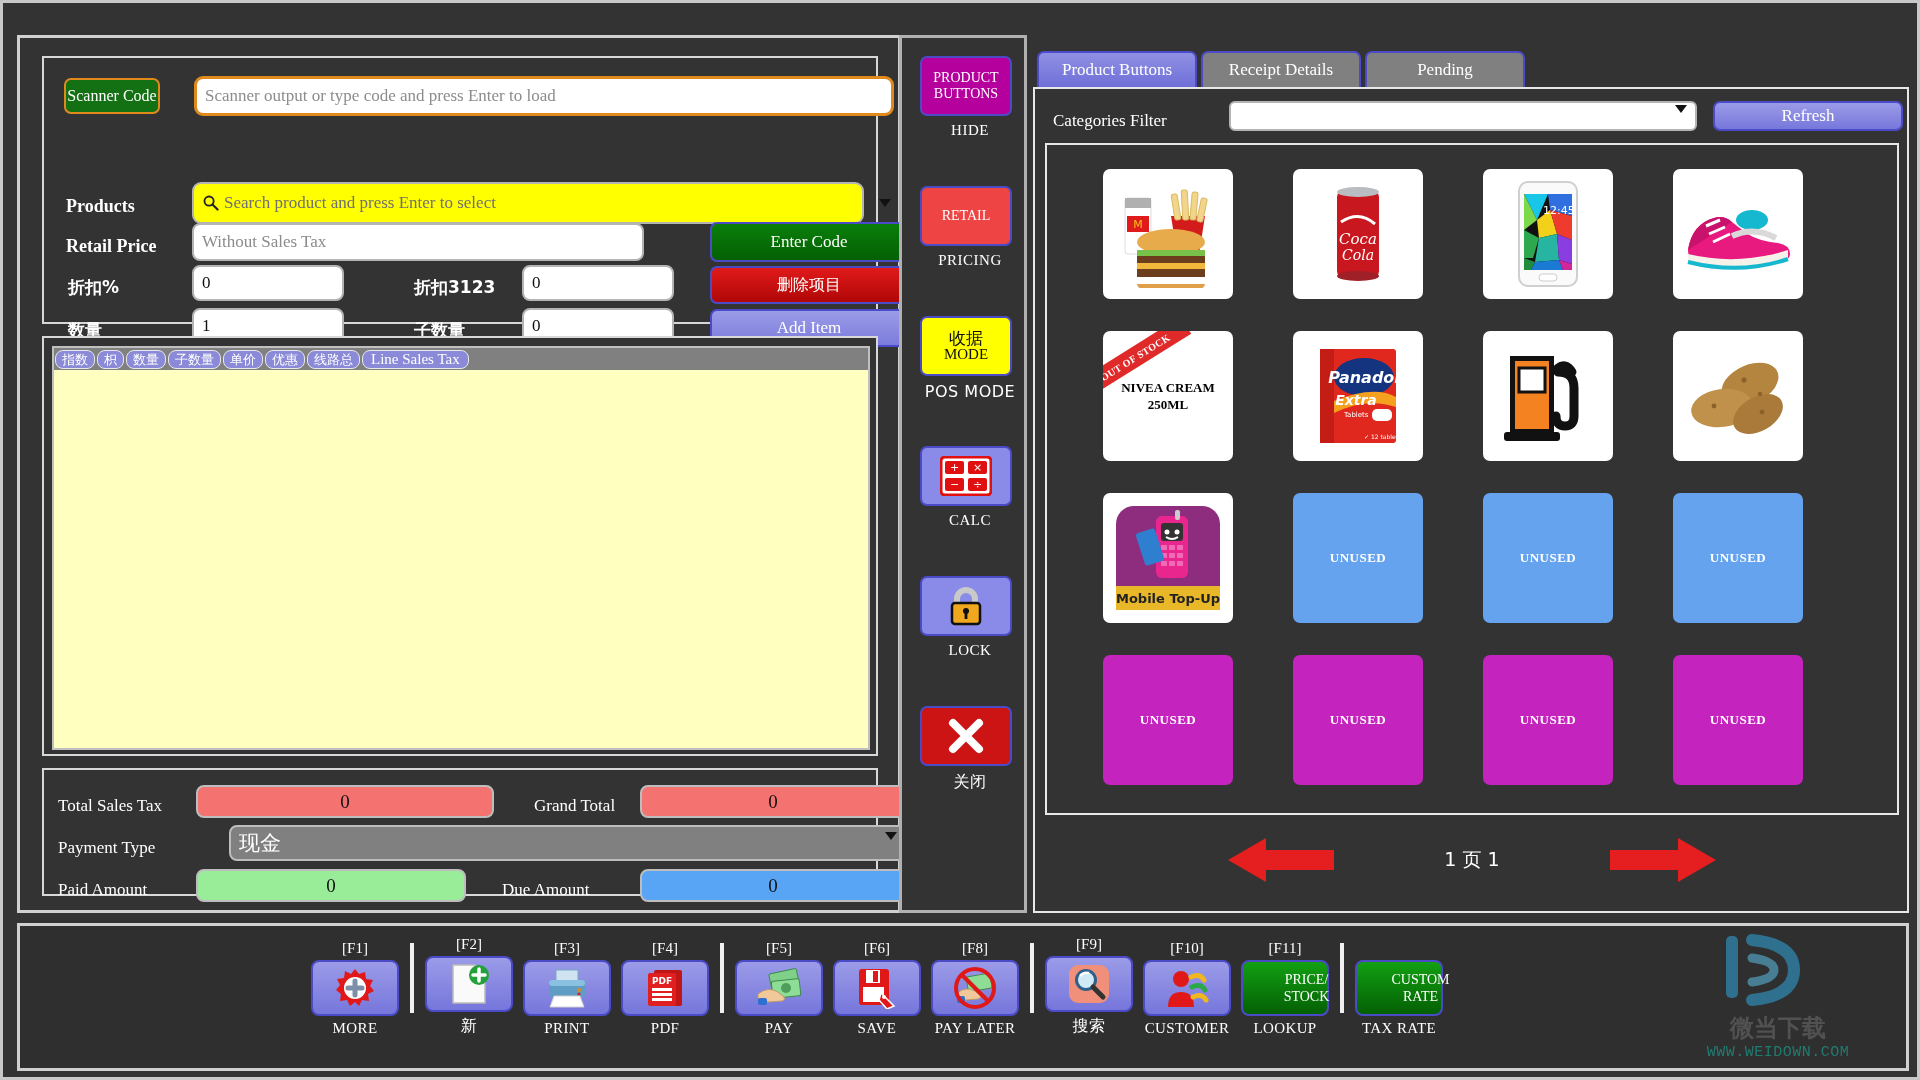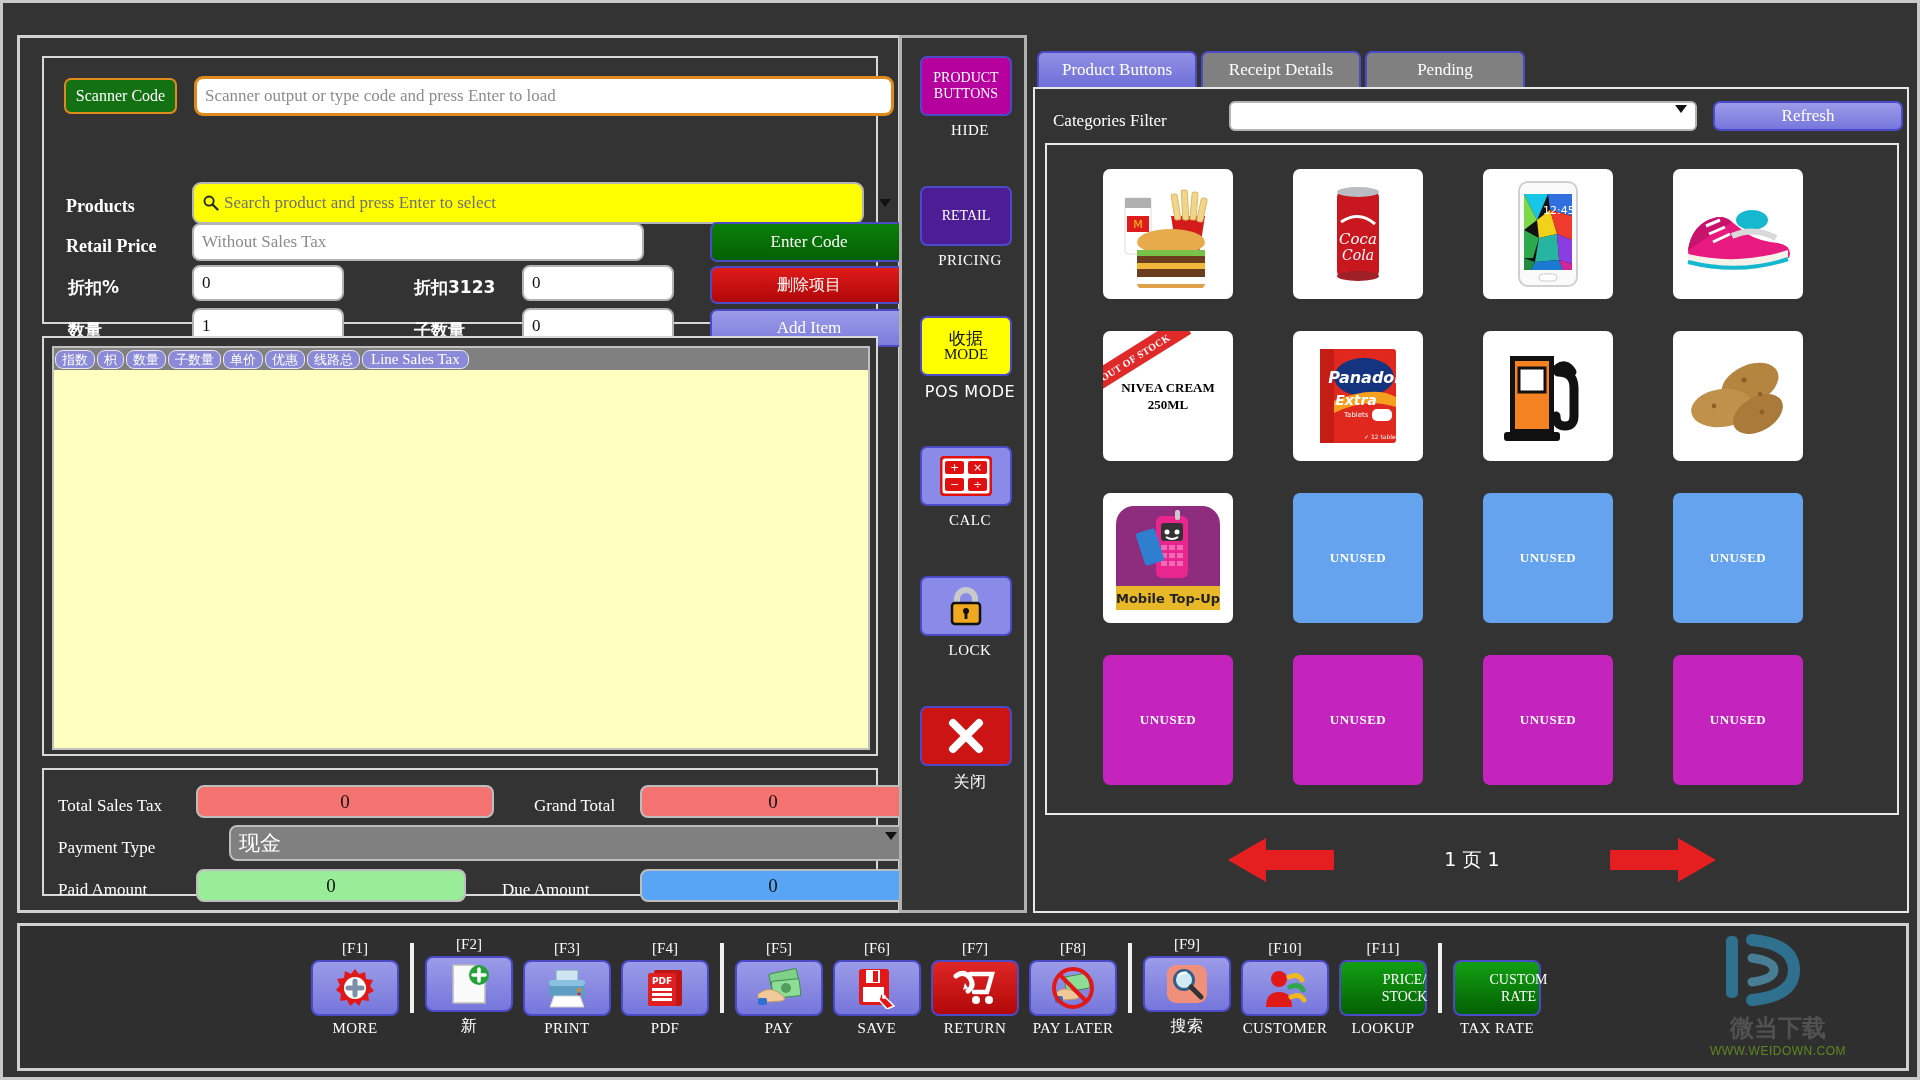--- a/index.html
+++ b/index.html
@@ -43,21 +43,21 @@
     font-family: "Liberation Serif", serif;
     font-size: 17px;
     color: #111;
     padding: 0 8px;
     outline: none;
   }
   .fld::placeholder { color: #8c8c8c; }
 
   #scanner-code-btn {
     position: absolute; left: 20px; top: 20px;
-    width: 113px; height: 36px;
+    width: 96px; height: 36px;
     background: #137013;
     border: 2px solid #e08a1e;
     border-radius: 7px;
     color: #ffffff; font-size: 16px;
     font-family: "Liberation Serif", serif;
     display: flex; align-items: center; justify-content: center;
     cursor: pointer;
   }
   #scanner-input {
     position: absolute; left: 150px; top: 18px;
@@ -359,21 +359,21 @@
     font-family:"Liberation Serif", serif;
   }
   .fn-cap { color:#ffffff; font-size:15px; margin-top:4px; font-family:"Liberation Serif",serif; letter-spacing:.4px;}
   .fn-cap.cn { font-family:"DejaVu Sans",sans-serif; font-size:16px;}
   .fn-divider { width: 4px; height: 70px; background: #f0f0f0; margin: 0 6px 24px 6px;}
   #watermark {
     position: absolute; right: 38px; top: 6px;
     width: 180px; text-align: center; opacity: .55;
   }
   #wm-cn { color:#6e6e6e; font-family:"DejaVu Sans",sans-serif; font-size:24px; font-weight:bold;}
-  #wm-url { color:#84cc16; font-family:Liberation Sans, sans-serif; font-size:12px; letter-spacing:.5px;}
+  #wm-url { color:#14b8a6; font-family:Liberation Mono, monospace; font-size:15px; letter-spacing:.5px;}
 </style>
 </head>
 <body>
 
 <div class="app">
 
   <div id="left-col">
 
     <div id="entry-panel">
 
@@ -454,21 +454,21 @@
   </div>
 
   <div id="mid-col">
       <div class="midtile" style="top: 18px;">
         <div class="midbtn" style="background: rgb(181, 0, 158);">
           <div>PRODUCT<br>BUTTONS</div>
         </div>
         <div class="midcap">HIDE</div>
       </div>
       <div class="midtile" style="top: 148px;">
-        <div class="midbtn" style="background: #4c1d95;">
+        <div class="midbtn" style="background: #ef4444;">
           <div>RETAIL</div>
         </div>
         <div class="midcap">PRICING</div>
       </div>
       <div class="midtile" style="top: 278px;">
         <div class="midbtn" style="background: rgb(255, 255, 0); color: rgb(17, 17, 17);">
           <div style="font-family: &quot;DejaVu Sans&quot;, sans-serif; font-size: 17px;">收据</div>
           <div style="font-size: 15px;">MODE</div>
         </div>
         <div class="midcap cn">POS MODE</div>
@@ -806,35 +806,20 @@
                 <rect x="16" y="4" width="5" height="11" fill="#e01818"></rect>
      <rect x="6" y="20" width="21" height="15" fill="#fff"></rect>
      <path d="M24 26 l13 13 -7 3 -8 -9z" fill="#e01818" stroke="#fff" stroke-width="1.5"></path>
      <circle cx="27" cy="30" r="2" fill="#fff"></circle>
               </svg>
             </span>
           </div>
           <div class="fn-cap">SAVE</div>
         </div>
         <div class="fn-item">
-          <div class="fn-key">[F7]</div>
-          <div class="fn-btn red">
-            <span style="display: flex;">
-              <svg width="46" height="40" viewBox="0 0 46 40">
-     <path d="M4 8 q8 -6 14 2 q5 8 -2 13" fill="none" stroke="#fff" stroke-width="5" stroke-linecap="round"></path>
-     <path d="M16 20 l-5 2 l2 -7z" fill="#fff"></path>
-     <path d="M18 6 h22 l-5 18 H22" fill="none" stroke="#fff" stroke-width="4.5" stroke-linecap="round"></path>
-     <circle cx="24" cy="32" r="4" fill="#fff"></circle>
-                <circle cx="37" cy="32" r="4" fill="#fff"></circle>
-              </svg>
-            </span>
-          </div>
-          <div class="fn-cap">RETURN</div>
-        </div>
-        <div class="fn-item">
           <div class="fn-key">[F8]</div>
           <div class="fn-btn">
             <span style="display: flex;">
               <svg width="44" height="42" viewBox="0 0 44 42">
      <rect x="14" y="8" width="24" height="15" rx="2" fill="#8edd96" stroke="#3f8a4c" transform="rotate(-10 26 15)"></rect>
      <path d="M4 26 q9 -7 18 -2 l5 4 q2 3 -2 4 l-12 1 q-7 1 -9 -4z" fill="#f0c89a" stroke="#c09a6a"></path>
      <rect x="4" y="29" width="8" height="7" rx="2" fill="#2f6fd0"></rect>
      <circle cx="22" cy="21" r="19" fill="none" stroke="#e01818" stroke-width="4"></circle>
      <line x1="9" y1="8" x2="35" y2="34" stroke="#e01818" stroke-width="4"></line>
               </svg>

